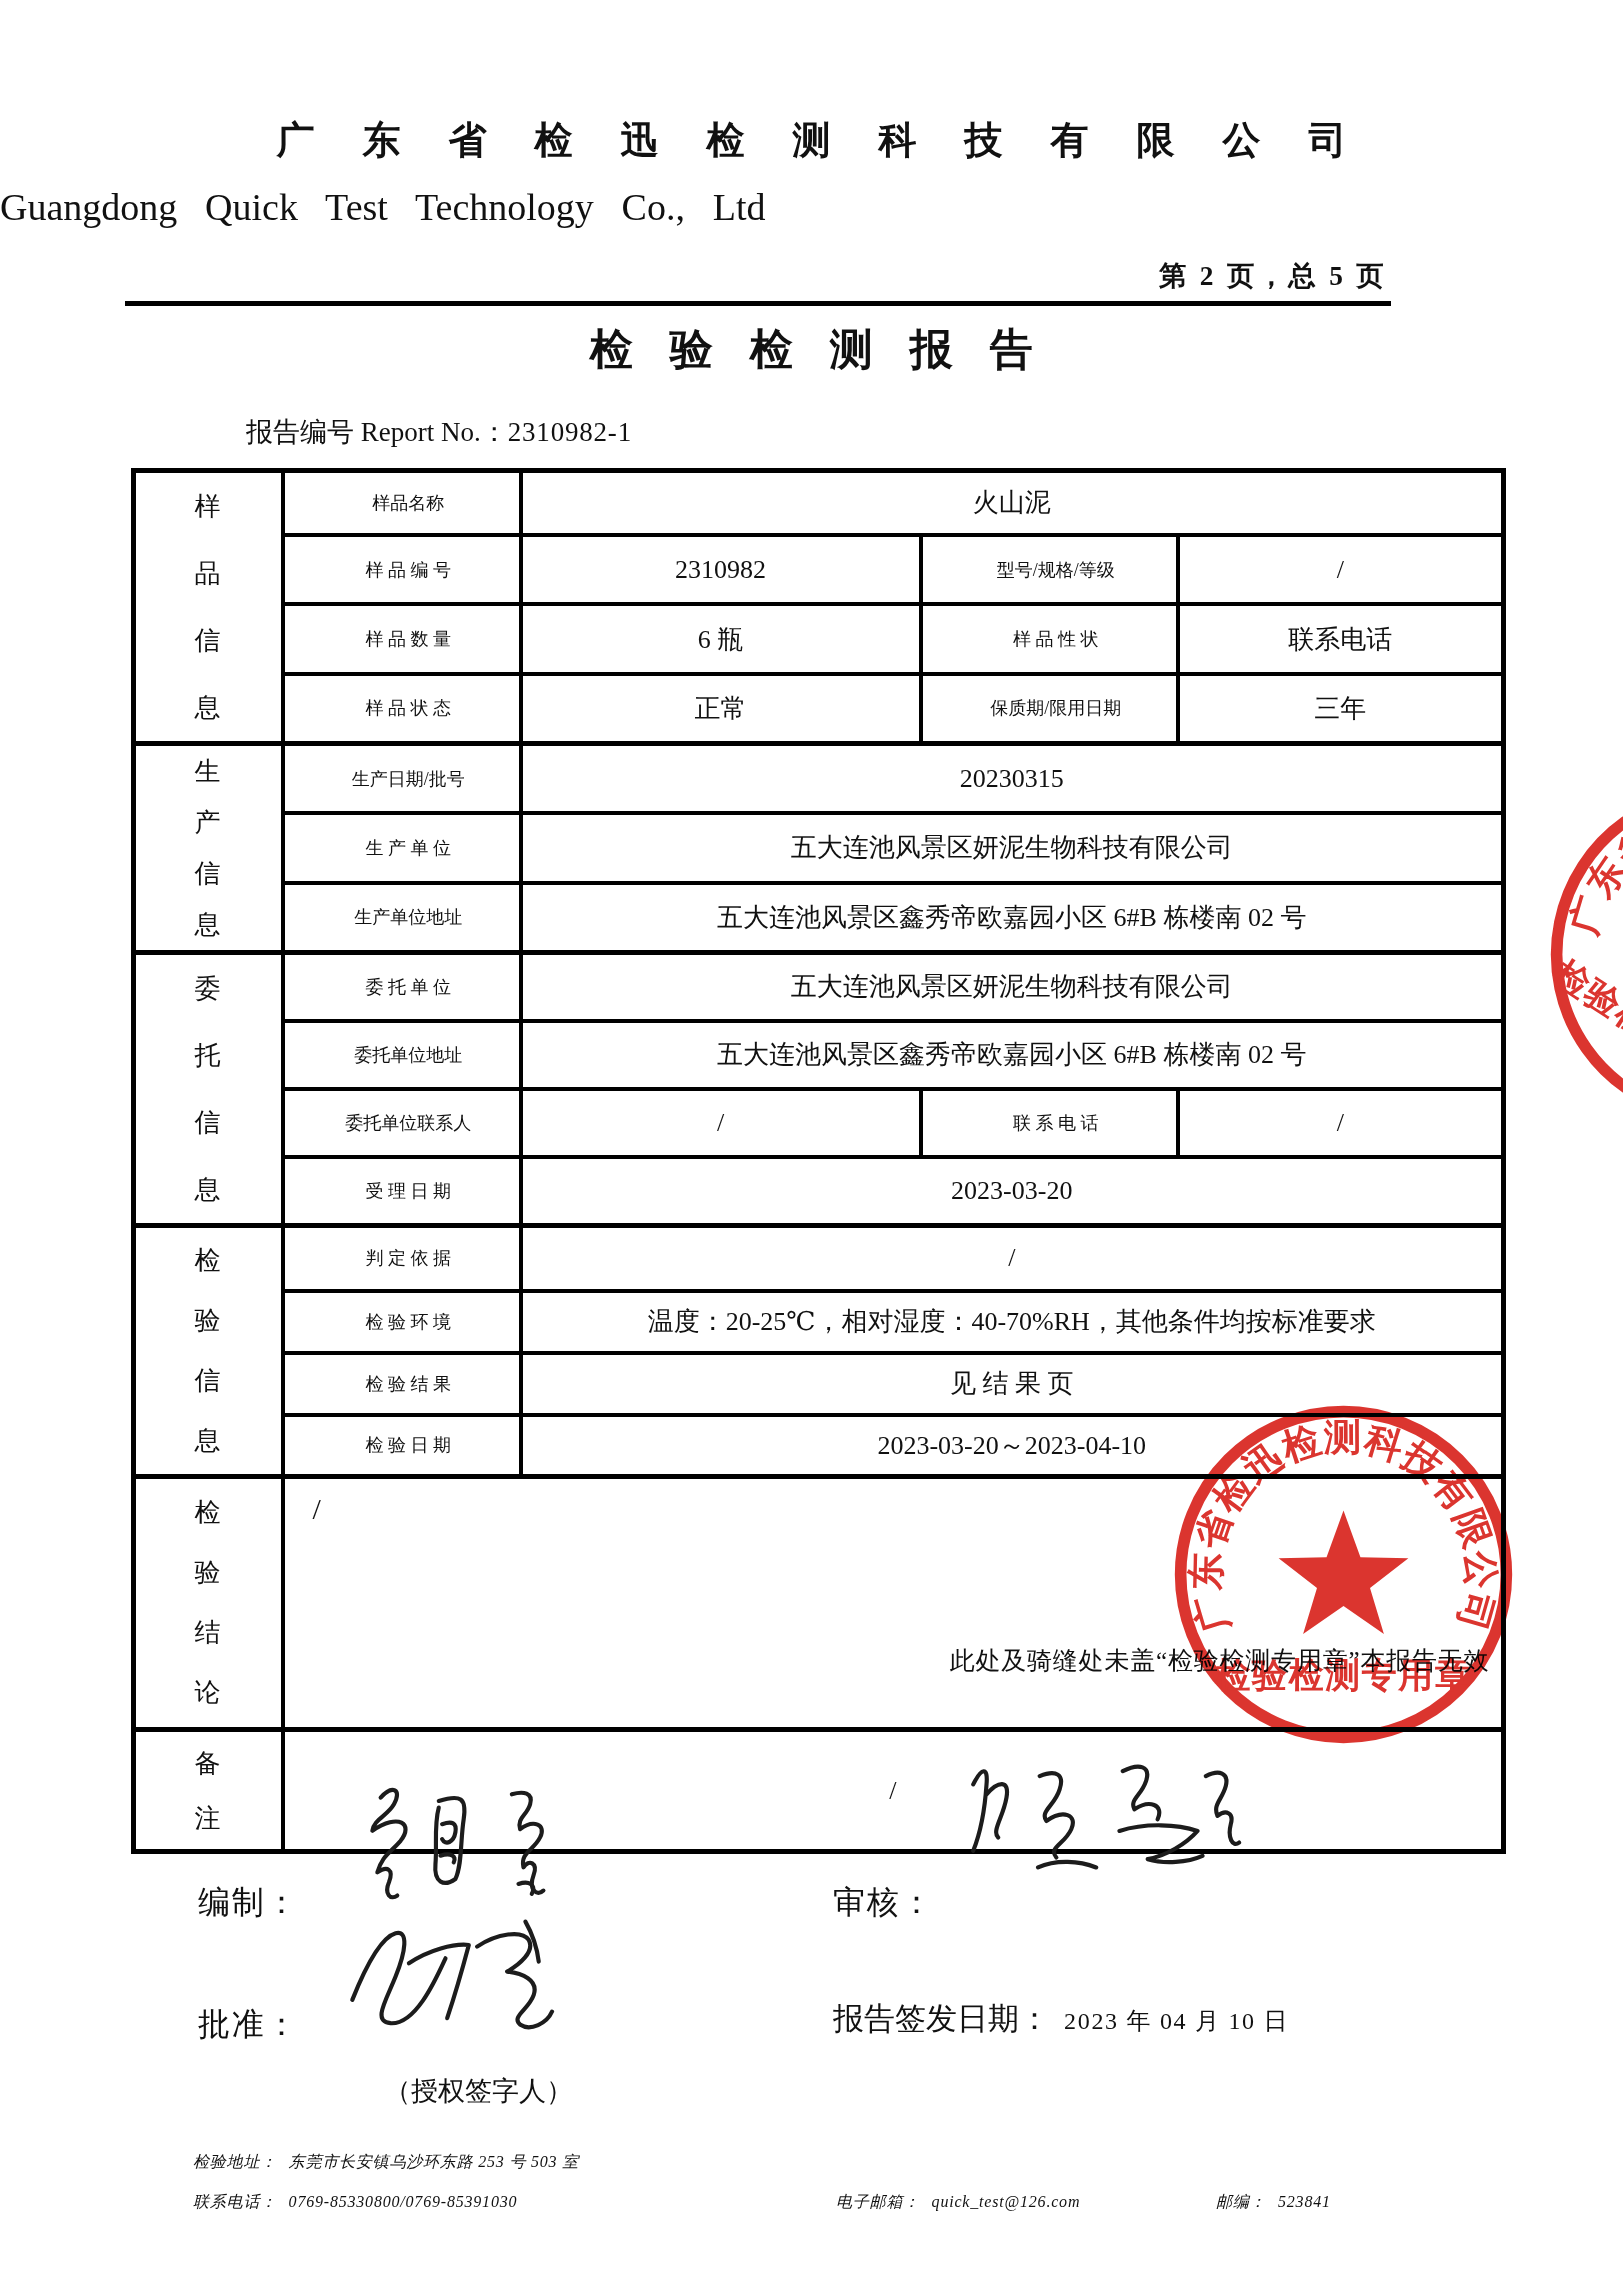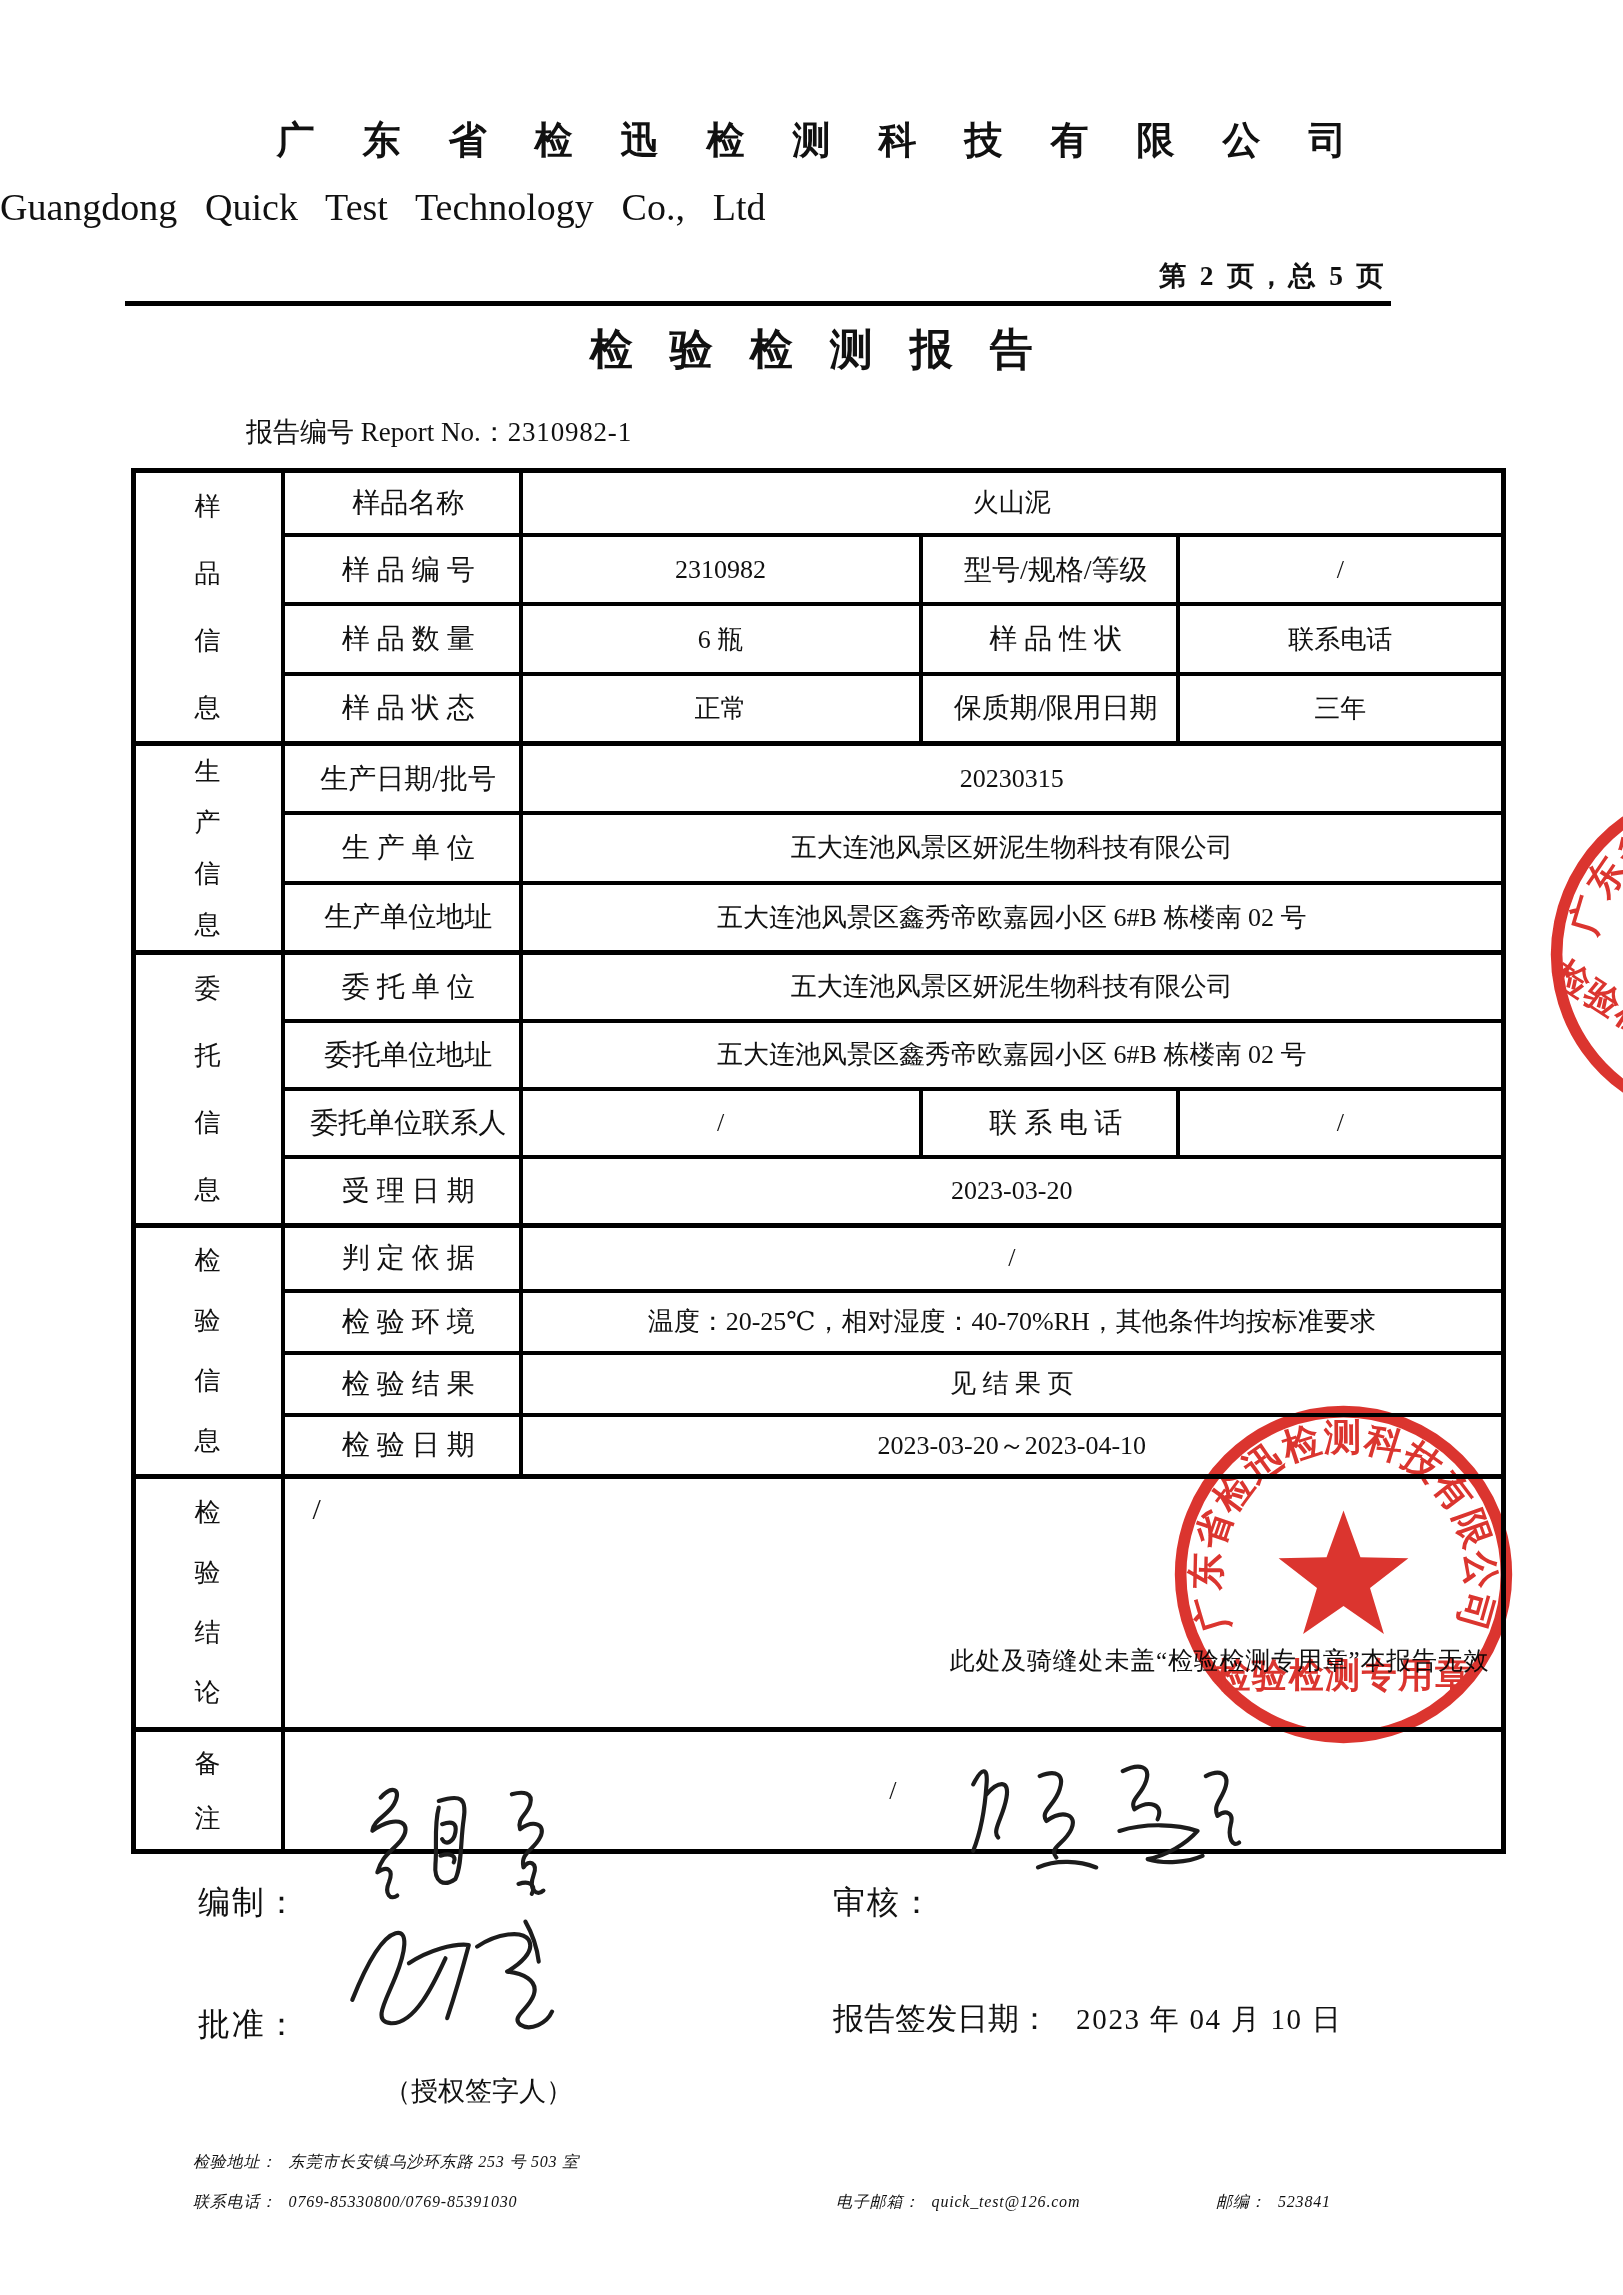--- a/index.html
+++ b/index.html
@@ -15,40 +15,40 @@
   .head-rule{top:301px;left:125px;width:1266px;height:5px;background:#000;}
   .doc-title{top:321px;left:0;width:100%;text-align:center;font-size:43px;font-weight:700;
              letter-spacing:37px;margin-left:18.3px;white-space:nowrap;}
   .report-line{top:414px;left:246px;font-size:27px;}
   .report-line .no{letter-spacing:0.8px;}
   
   table.rep{position:absolute;top:468px;left:131px;width:1370px;border-collapse:collapse;
             table-layout:fixed;border:5.8px solid #000;}
   table.rep td{border:4.2px solid #000;text-align:center;vertical-align:middle;
                font-size:26px;padding:0 6.7px;overflow:hidden;}
-  table.rep td.lab{font-size:28px;padding-left:20px;}
+  table.rep td.lab{font-size:18px;padding-left:20px;}
   tr.g td{border-top-width:5.8px;}
   td.vlabel{font-size:30px;white-space:pre-line;text-align:center;letter-spacing:1.7px;}
   .lh80{line-height:67px;} .lh61{line-height:51px;} .lh74{line-height:60px;} .lh70{line-height:55px;}
   td.concl{position:relative;text-align:left;vertical-align:top;}
   .concl-slash{position:absolute;left:28px;top:13.3px;font-size:30px;}
   .disclaimer{position:absolute;right:11.6px;top:165px;font-size:25px;white-space:nowrap;letter-spacing:0.8px;}
   
   .stamp{mix-blend-mode:multiply;opacity:.93;pointer-events:none;z-index:6;}
   .stamp-main{top:1400px;left:1169px;}
   .stamp-seam{top:780px;left:1545px;transform:rotate(33deg);}
   
   .sig{z-index:4;}
   .sig-label{font-size:32px;letter-spacing:1.7px;white-space:nowrap;}
   .lbl-prepare{top:1881px;left:198px;}
   .lbl-review{top:1881px;left:833px;}
   .lbl-approve{top:2003px;left:198px;}
   .auth-note{top:2073px;left:384px;font-size:27px;}
   .issue-line{top:1998px;left:833px;font-size:31px;white-space:nowrap;}
-  .issue-line .date{font-size:29px;margin-left:26px;letter-spacing:1.7px;}
+  .issue-line .date{font-size:24px;margin-left:14px;letter-spacing:1.7px;}
   
   .foot{font-size:16px;white-space:nowrap;letter-spacing:0.8px;font-style:italic;}
   .foot-addr{top:2152px;left:193px;}
   .foot-phone{top:2192px;left:193px;}
   .foot-email{top:2192px;left:836px;}
   .foot-post{top:2192px;left:1216px;}
   .foot .v{margin-left:11.6px;}
 </style>
 </head>
 <body>

